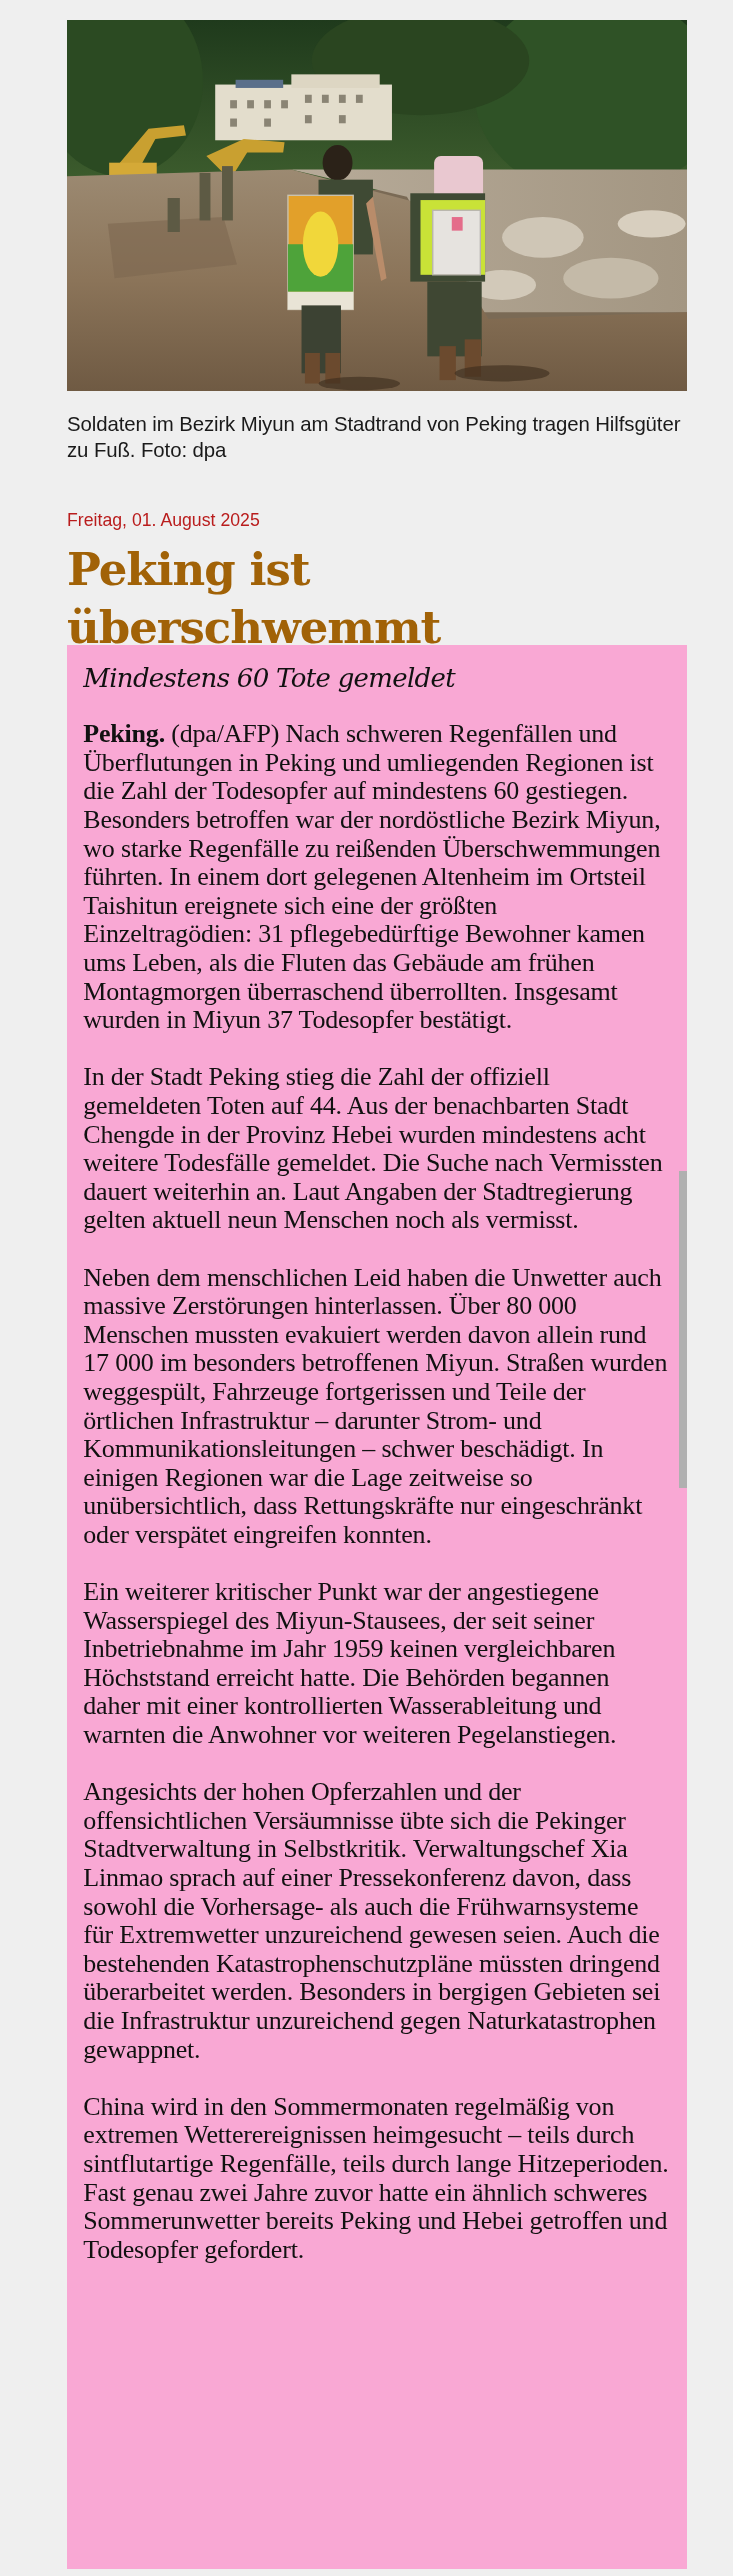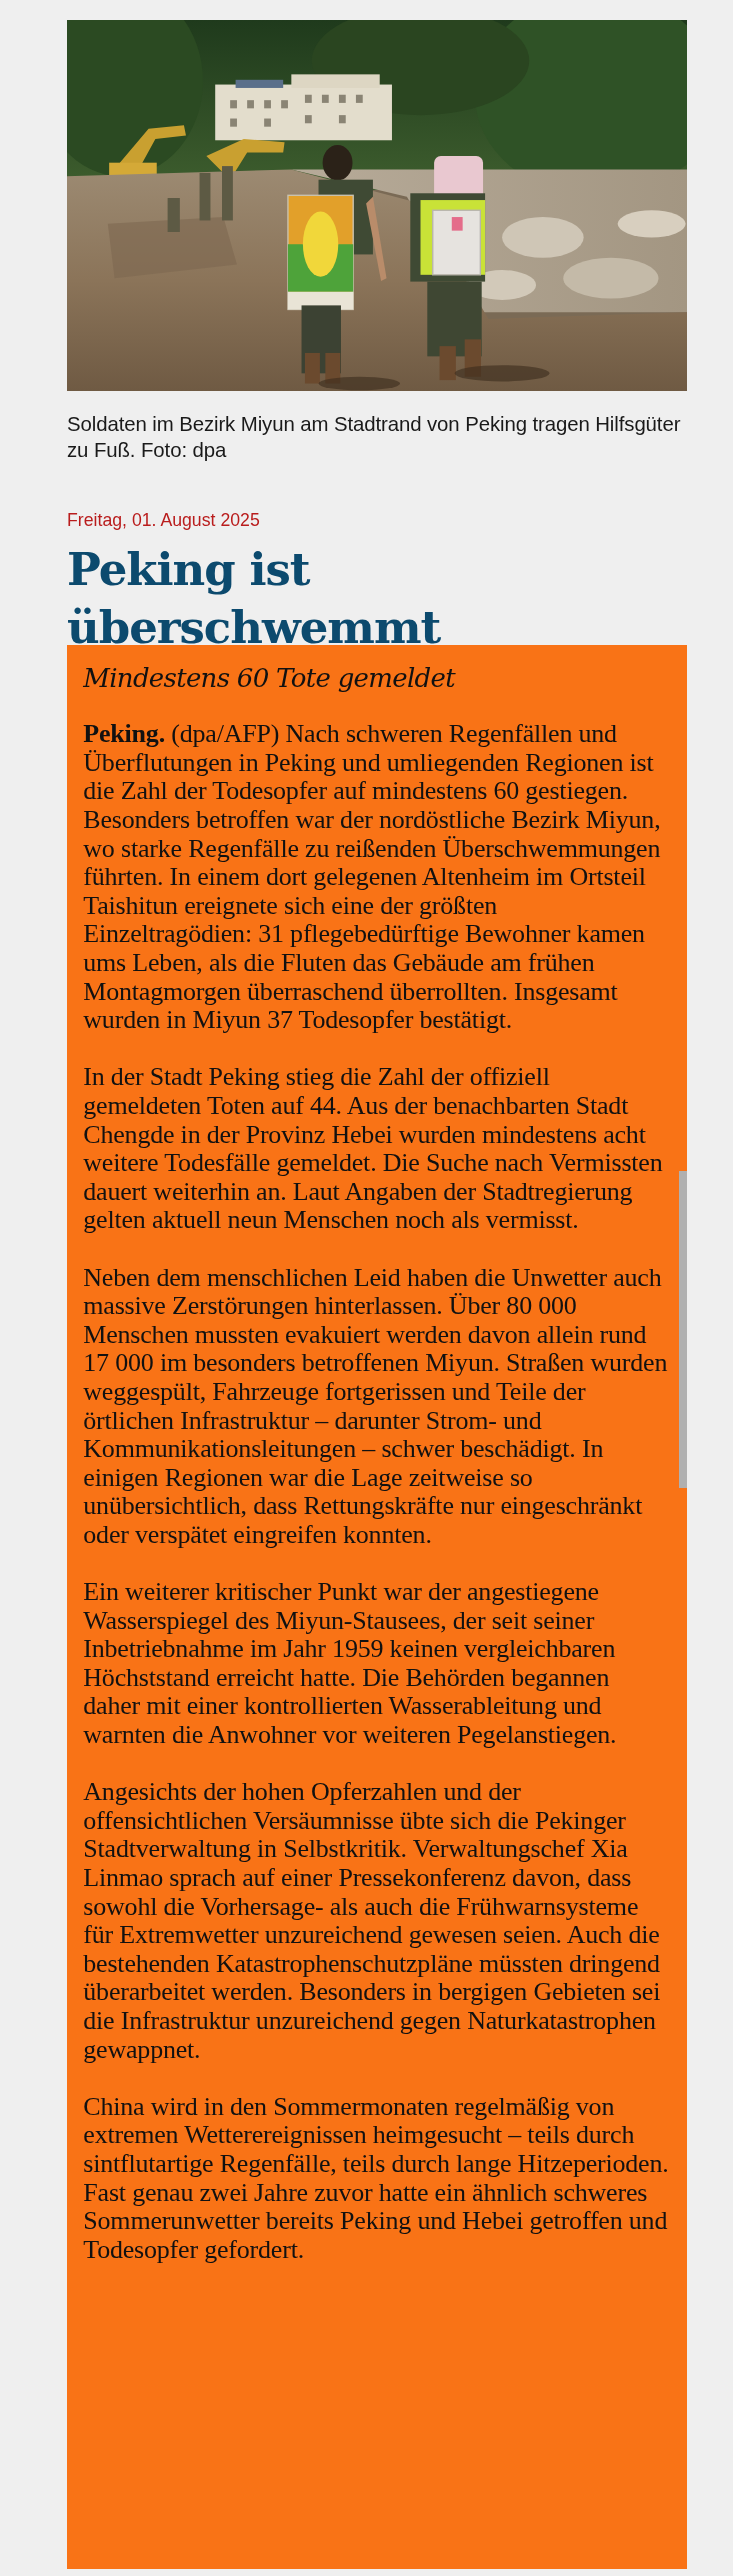--- a/index.html
+++ b/index.html
@@ -46,28 +46,28 @@
     color: #b91c1c;
   }
   .headline {
     top: 541px;
     margin: 0;
     font-family: "DejaVu Serif", serif;
     font-weight: bold;
     font-size: 45px;
     line-height: 58px;
     letter-spacing: -1px;
-    color: #0c4a6e;
+    color: #a16207;
   }
 
   
   .card {
     top: 645px;
     height: 1924px;
-    background: #f97316;
+    background: #f9a8d4;
     box-sizing: border-box;
     padding: 16.3px 16.3px 0 16.3px;
   }
   .subtitle {
     margin: 0;
     font-family: "DejaVu Serif", serif;
     font-style: italic;
     font-weight: normal;
     font-size: 26px;
     line-height: 34px;

